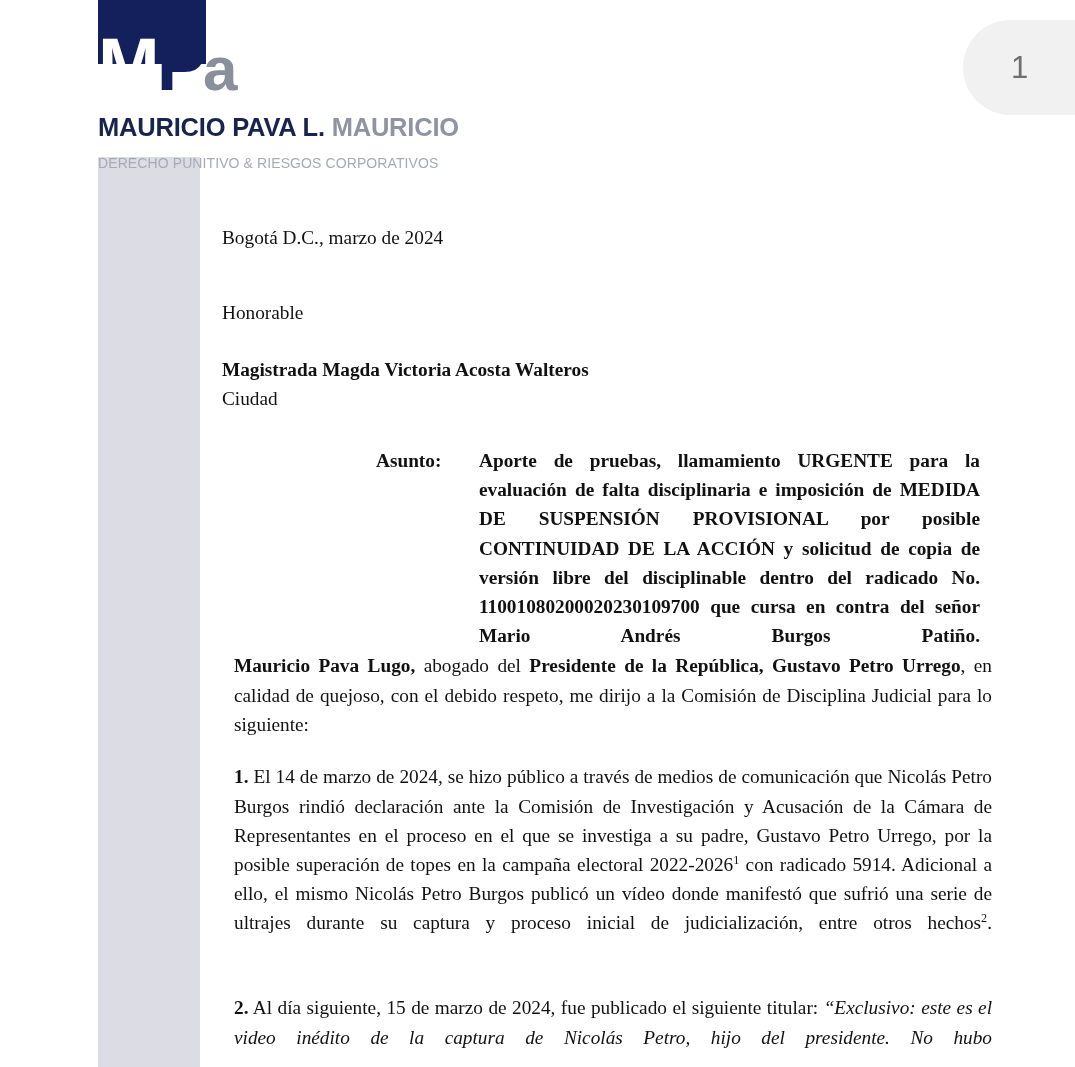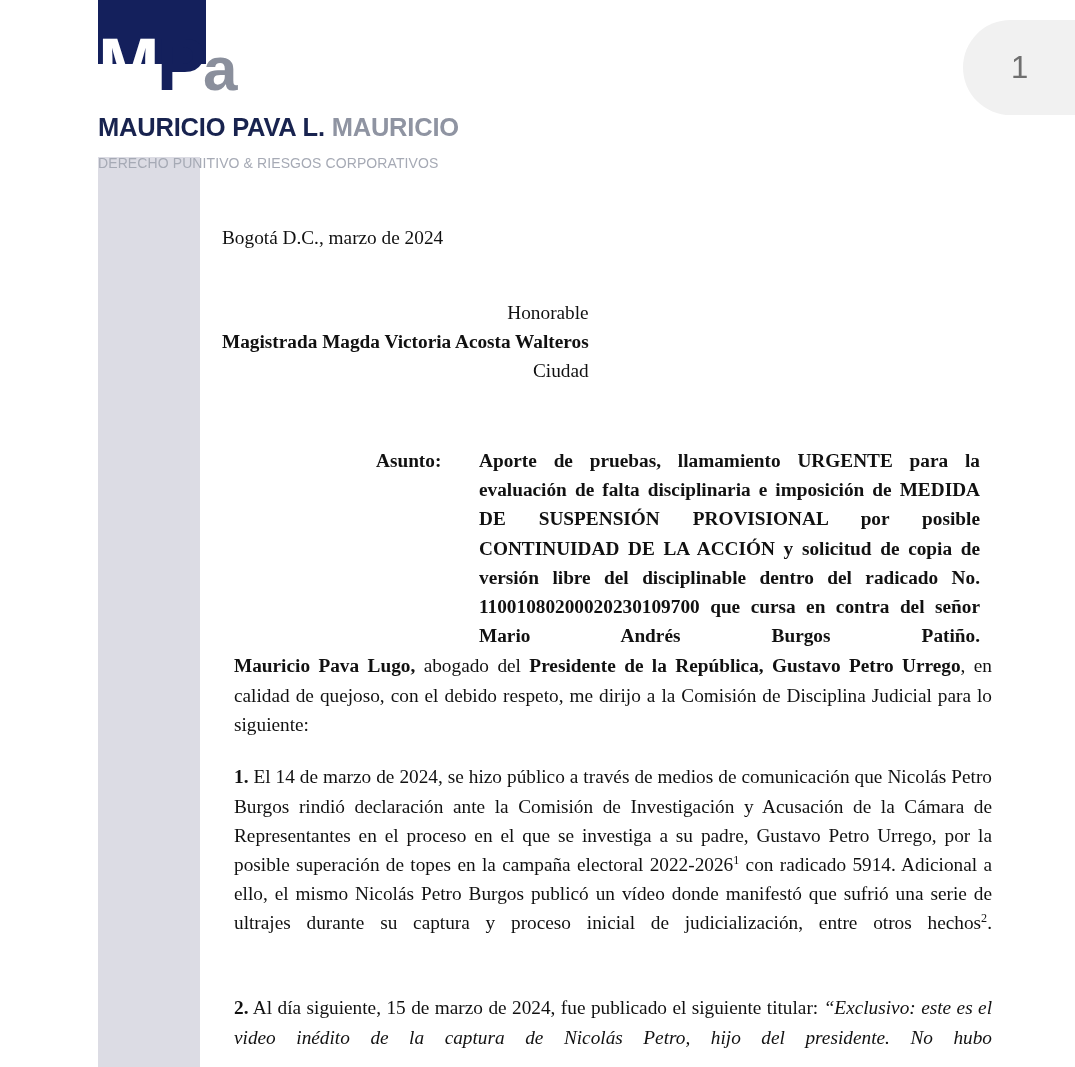--- a/index.html
+++ b/index.html
@@ -128,23 +128,23 @@
     left: 222px;
     top: 0;
     width: 758px;  
     z-index: 10;
     font-size: 19.3px;
     line-height: 29.2px;
   }
 
   .date-line { position: absolute; top: 223px; left: 0; white-space: nowrap; }
 
-  .addressee { position: absolute; top: 298px; left: 0; text-align: right; }
+  .addressee { position: absolute; top: 298px; left: 0; }
   .addressee div { white-space: nowrap; }
-  .addressee .b { font-weight: bold; }
+  .addressee .b { font-weight: bold; margin-top: 28px; }
 
   .subject-block {
     position: absolute;
     top: 446px;
     left: 125px;           
     width: 633px;
     display: flex;
     gap: 0;
   }
   .subject-label {

